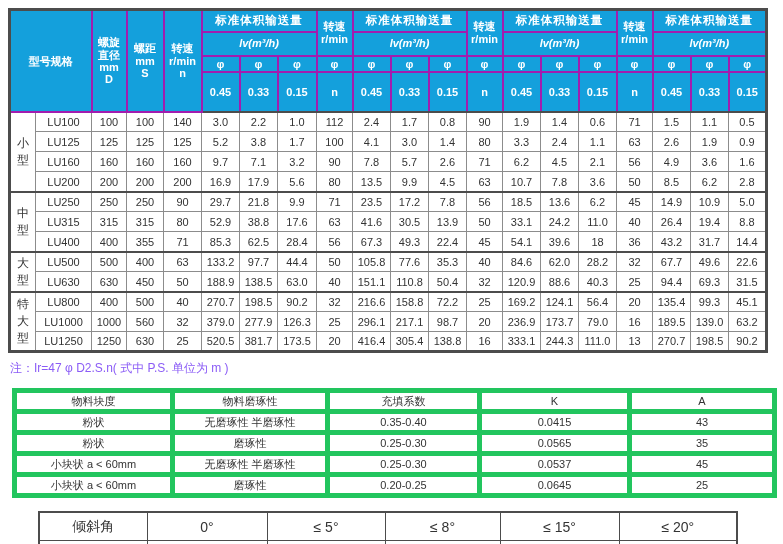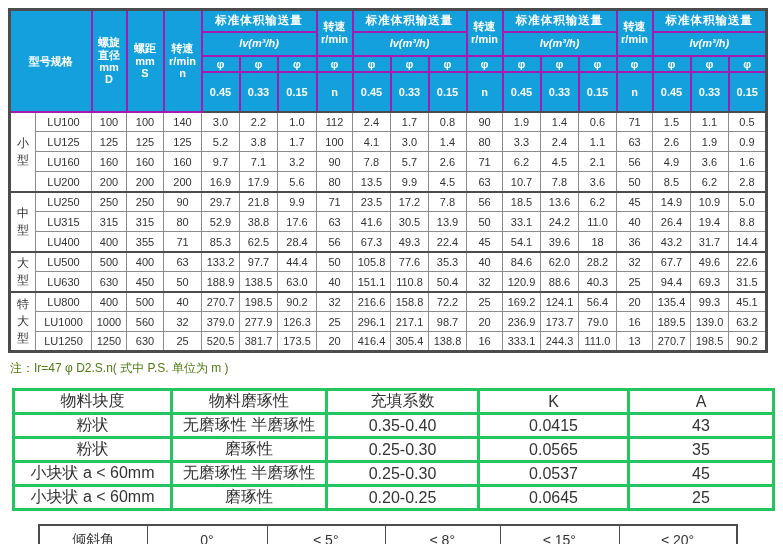--- a/index.html
+++ b/index.html
@@ -21,26 +21,26 @@
   .main-table tr.hrow-2 th { height:24px;font-style:italic; }
   .main-table tr.hrow-3 th { height:16px; }
   .main-table tr.hrow-4 th { height:40px; border-bottom:2px solid #4c4c4c; }
   .main-table td {
     border:1px solid #8c8c8c; text-align:center; vertical-align:middle;
     font-size:11px; color:#333333; height:20px; padding:0; white-space:pre-line;
   }
   .main-table tr.group-start td { border-top:2px solid #4c4c4c; }
   .main-table td.glabel { font-size:12px; line-height:1.4; }
   
-  .note { margin:7px 0 0 10px; font-size:12px; color:#4d7c0f; }
+  .note { margin:7px 0 0 10px; font-size:12px; color:#8b5cf6; }
   
   .mid-table { margin:11px 0 0 12px; border:2px solid #4c4c4c; }
   .mid-table td {
-    border:3px solid #22c55e; text-align:center; vertical-align:middle;
-    font-size:16px; color:#333333; height:21px; padding:0 8px;
+    border:5px solid #22c55e; text-align:center; vertical-align:middle;
+    font-size:11px; color:#333333; height:21px; padding:0 8px;
   }
   
   .bot-table { margin:13px 0 0 38px; border:2px solid #4c4c4c; }
   .bot-table td {
     border:1px solid #4c4c4c; text-align:center; vertical-align:middle;
     font-size:14px; color:#333333; height:28px;
   }
 </style>
 </head>
 <body>

